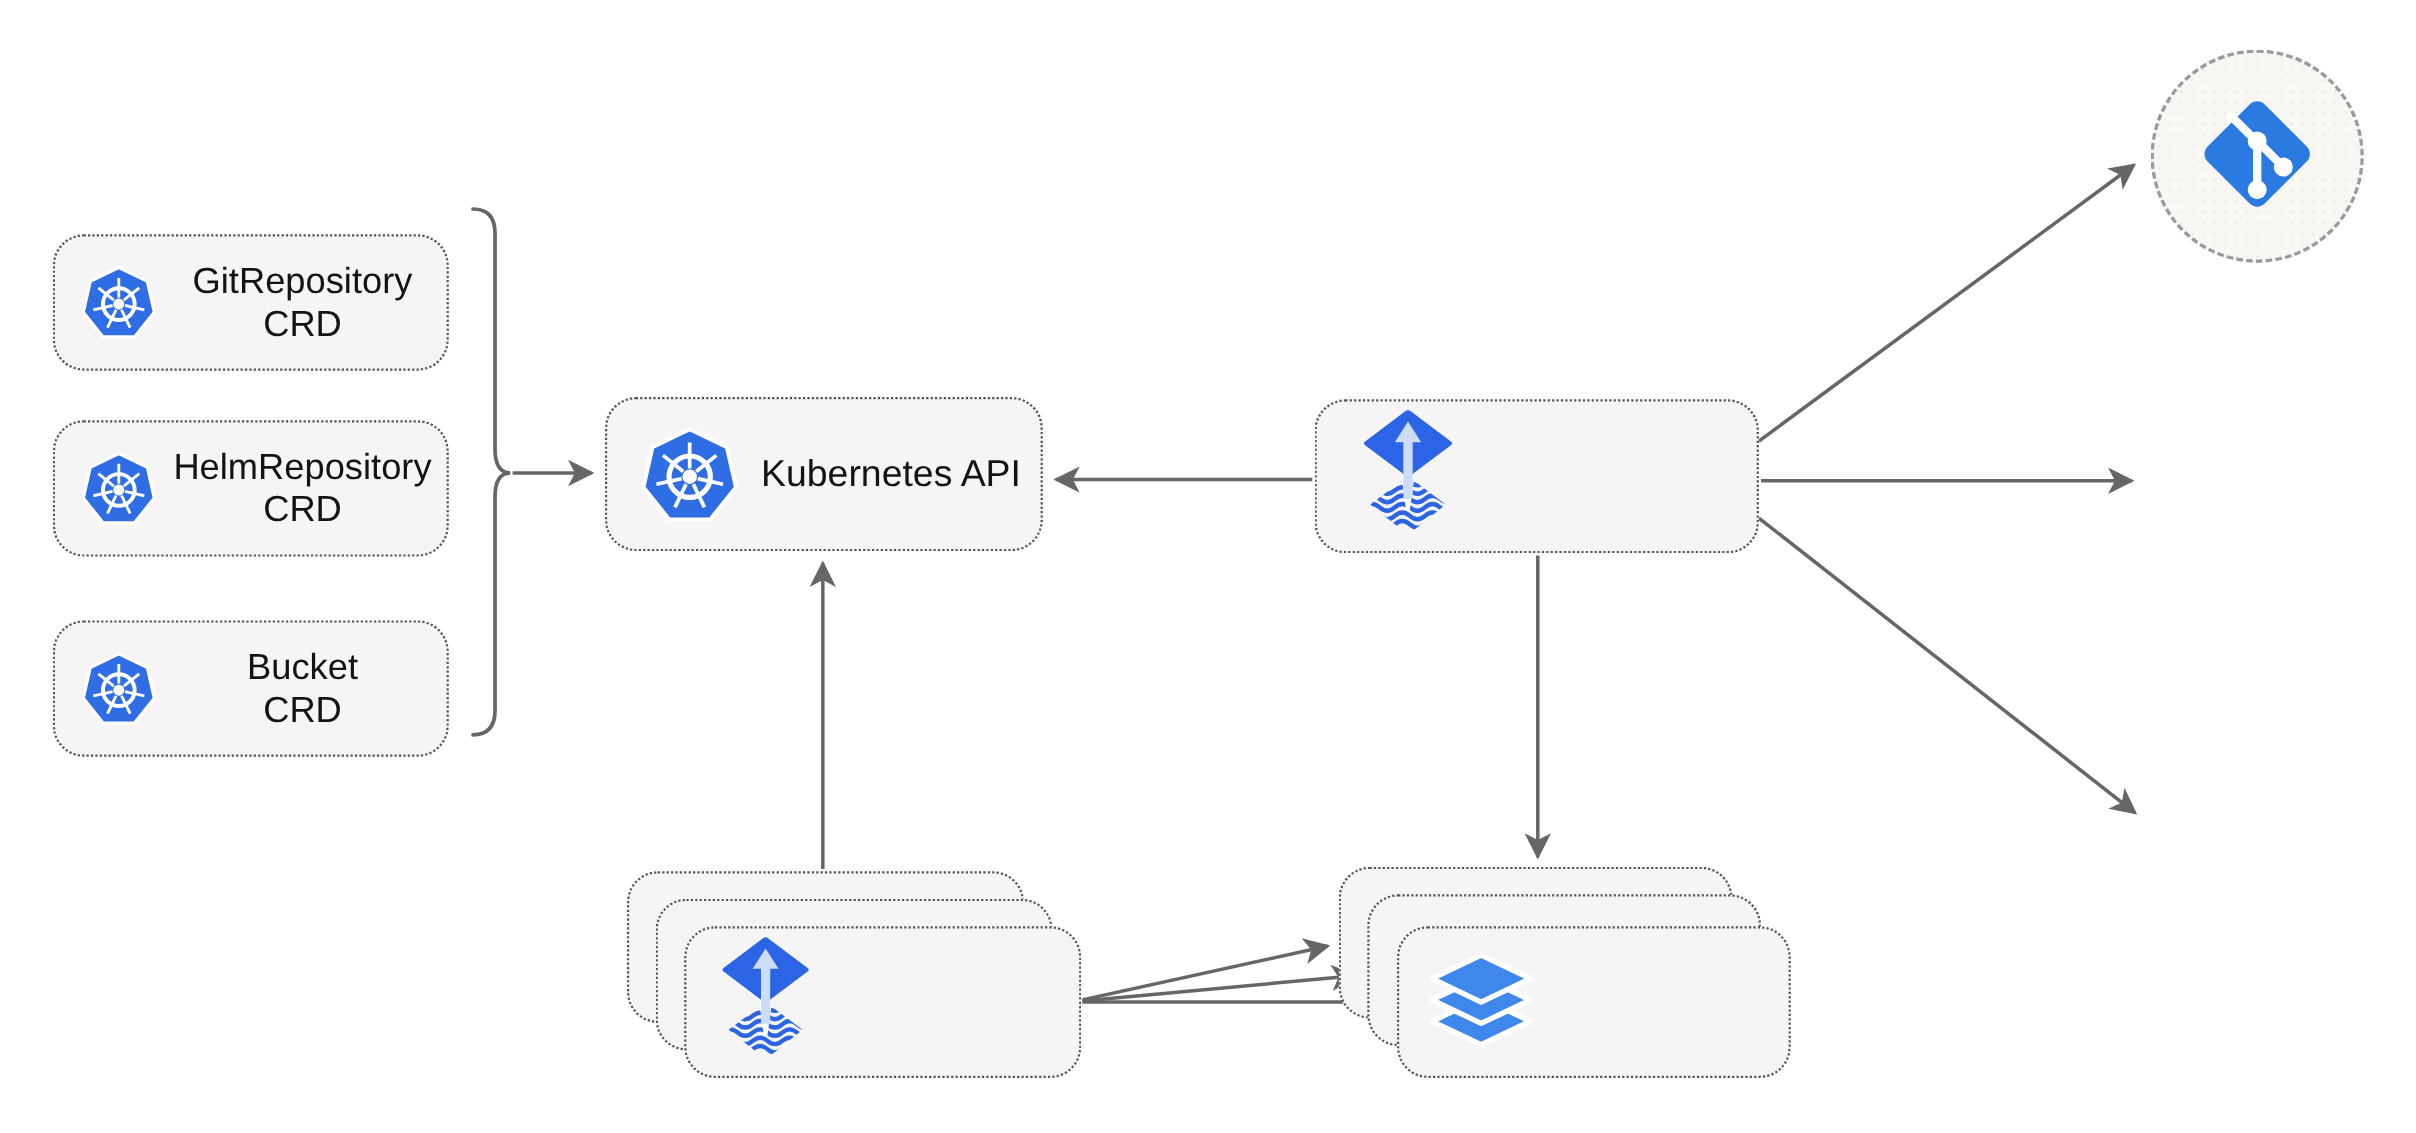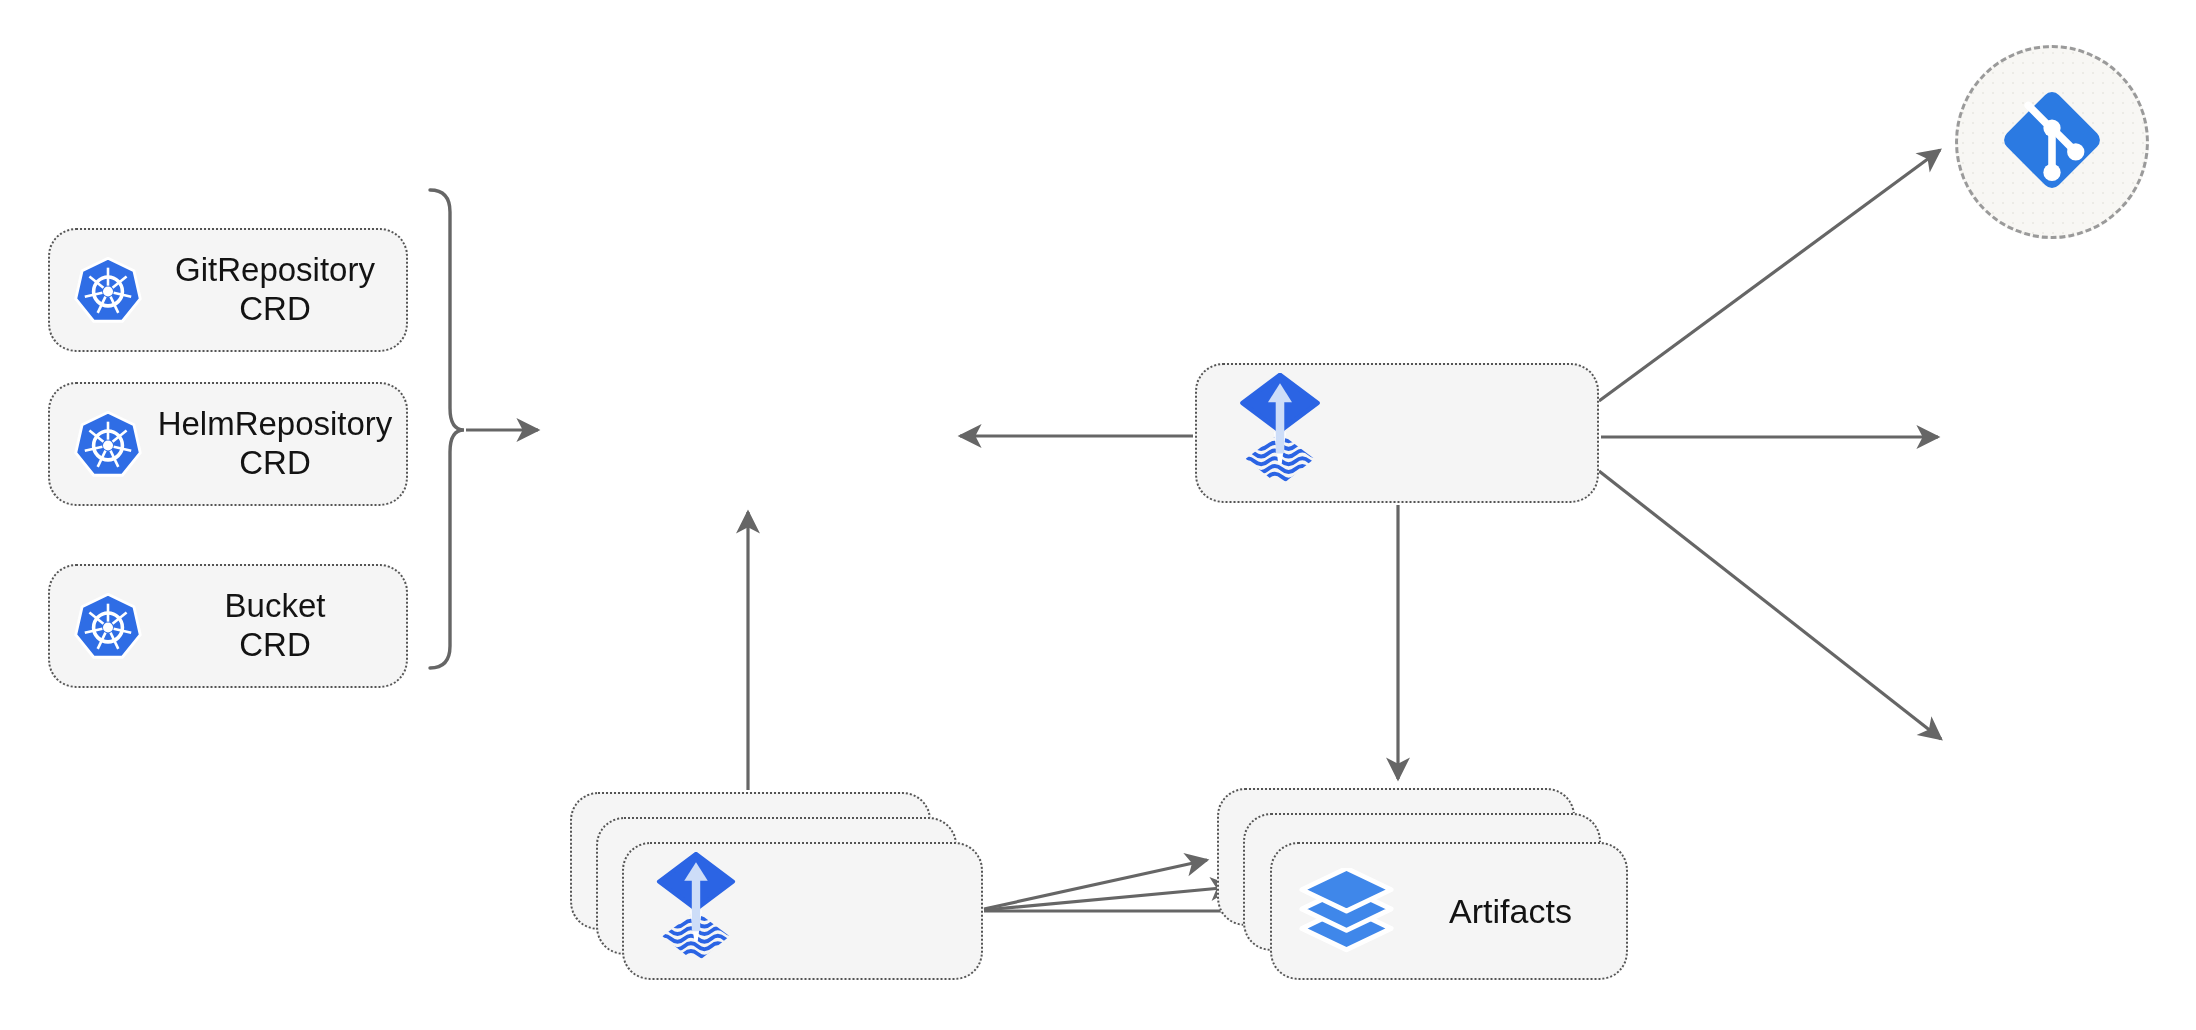--- a/index.html
+++ b/index.html
@@ -45,21 +45,21 @@
     <line class="edge" x1="748" y1="790" x2="748" y2="512" marker-end="url(#arrow)"></line>
     <line class="edge" x1="1398" y1="505" x2="1398" y2="779" marker-end="url(#arrow)"></line>
     <line class="edge" x1="1599" y1="401" x2="1940" y2="150" marker-end="url(#arrow)"></line>
     <line class="edge" x1="1601" y1="437" x2="1938" y2="437" marker-end="url(#arrow)"></line>
     <line class="edge" x1="1599" y1="471" x2="1941" y2="739" marker-end="url(#arrow)"></line>
     <line class="edge" x1="984" y1="909" x2="1207" y2="860" marker-end="url(#arrow)"></line>
     <line class="edge" x1="984" y1="910" x2="1232" y2="887" marker-end="url(#arrow)"></line>
     <line class="edge" x1="984" y1="911" x2="1259" y2="911" marker-end="url(#arrow)"></line>
   </svg>
 
-  <div class="node crd-box" style="top:228px;">
+  <div class="node crd-box" style="top:213px;">
     <span class="icon">
       <svg width="72" height="74" viewBox="0 0 100 100">
         <polygon points="50,6 86,23.3 94.8,62.2 69.9,93.4 30.1,93.4 5.2,62.2 14,23.3" style="fill:var(--kubernetes-blue);stroke:#ffffff;stroke-width:4;stroke-linejoin:round"></polygon>
         <g stroke="#ffffff" fill="none">
           <circle cx="50" cy="52" r="20" stroke-width="5"></circle>
           <line x1="50" y1="44" x2="50" y2="19" stroke-width="3.6"></line>
           <line x1="56.3" y1="47" x2="75.8" y2="31.4" stroke-width="3.6"></line>
           <line x1="57.8" y1="53.8" x2="82.2" y2="59.3" stroke-width="3.6"></line>
           <line x1="53.5" y1="59.2" x2="64.3" y2="81.7" stroke-width="3.6"></line>
           <line x1="46.5" y1="59.2" x2="35.7" y2="81.7" stroke-width="3.6"></line>
@@ -108,20 +108,39 @@
           <line x1="42.2" y1="53.8" x2="17.8" y2="59.3" stroke-width="3.6"></line>
           <line x1="43.7" y1="47" x2="24.2" y2="31.4" stroke-width="3.6"></line>
         </g>
         <circle cx="50" cy="52" r="7" fill="#ffffff"></circle>
       </svg>
     </span>
     <span class="label">Bucket
 CRD</span>
   </div>
 
+  <div class="node" style="left:550px;top:361px;width:398px;height:140px;padding-left:28px;">
+    <span class="icon">
+      <svg width="94" height="97" viewBox="0 0 100 100">
+        <polygon points="50,6 86,23.3 94.8,62.2 69.9,93.4 30.1,93.4 5.2,62.2 14,23.3" style="fill:var(--kubernetes-blue);stroke:#ffffff;stroke-width:4;stroke-linejoin:round"></polygon>
+        <g stroke="#ffffff" fill="none">
+          <circle cx="50" cy="52" r="20" stroke-width="5"></circle>
+          <line x1="50" y1="44" x2="50" y2="19" stroke-width="3.6"></line>
+          <line x1="56.3" y1="47" x2="75.8" y2="31.4" stroke-width="3.6"></line>
+          <line x1="57.8" y1="53.8" x2="82.2" y2="59.3" stroke-width="3.6"></line>
+          <line x1="53.5" y1="59.2" x2="64.3" y2="81.7" stroke-width="3.6"></line>
+          <line x1="46.5" y1="59.2" x2="35.7" y2="81.7" stroke-width="3.6"></line>
+          <line x1="42.2" y1="53.8" x2="17.8" y2="59.3" stroke-width="3.6"></line>
+          <line x1="43.7" y1="47" x2="24.2" y2="31.4" stroke-width="3.6"></line>
+        </g>
+        <circle cx="50" cy="52" r="7" fill="#ffffff"></circle>
+      </svg>
+    </span>
+    <span class="label">Kubernetes API</span>
+  </div>
 
   <div class="node" style="left:1195px;top:363px;width:404px;height:140px;padding-left:40px;">
     <span class="icon">
       <svg width="86" height="120" viewBox="0 0 100 140">
         <defs>
             <clipPath id="fluxwave1">
               <polygon points="50,70 90,100 50,132 10,100"></polygon>
             </clipPath>
           </defs>
         <polygon points="50,2 94,35 50,68 6,35" style="fill:var(--flux-blue);stroke:var(--flux-blue);stroke-width:5;stroke-linejoin:round"></polygon>
@@ -173,21 +192,20 @@
   <div class="ghost" style="left:1217px;top:788px;width:358px;height:138px;"></div>
   <div class="ghost" style="left:1243px;top:813px;width:358px;height:138px;"></div>
   <div class="node" style="left:1270px;top:842px;width:358px;height:138px;padding-left:26px;">
     <span class="icon">
       <svg width="97" height="86" viewBox="0 0 100 88">
         <polygon points="50,40 96,62 50,84 4,62" style="fill:var(--layers-blue)" stroke="#ffffff" stroke-width="5" stroke-linejoin="round"></polygon>
         <polygon points="50,20 96,42 50,64 4,42" style="fill:var(--layers-blue)" stroke="#ffffff" stroke-width="5" stroke-linejoin="round"></polygon>
         <polygon points="50,0 96,22 50,44 4,22" style="fill:var(--layers-blue)" stroke="#ffffff" stroke-width="5" stroke-linejoin="round"></polygon>
       </svg>
     </span>
-    <span class="label">Artifacts</span>
   </div>
 
   <div class="circle" style="left:1955px;top:45px;">
     <span class="icon">
       <svg width="108" height="108" viewBox="0 0 100 100">
         <rect x="16" y="16" width="68" height="68" rx="9" transform="rotate(45 50 50)" style="fill:var(--git-blue)"></rect>
         <g stroke="#ffffff" stroke-width="7" stroke-linecap="round">
           <line x1="28" y1="18" x2="44" y2="34"></line>
           <line x1="50" y1="45" x2="50" y2="73"></line>
           <line x1="56" y1="45" x2="67" y2="56"></line>

